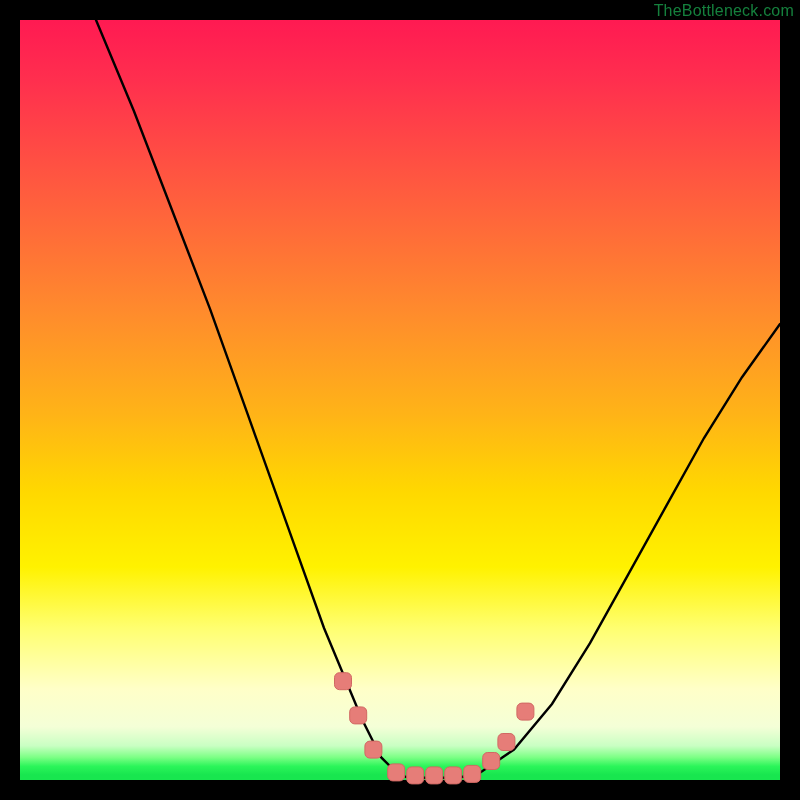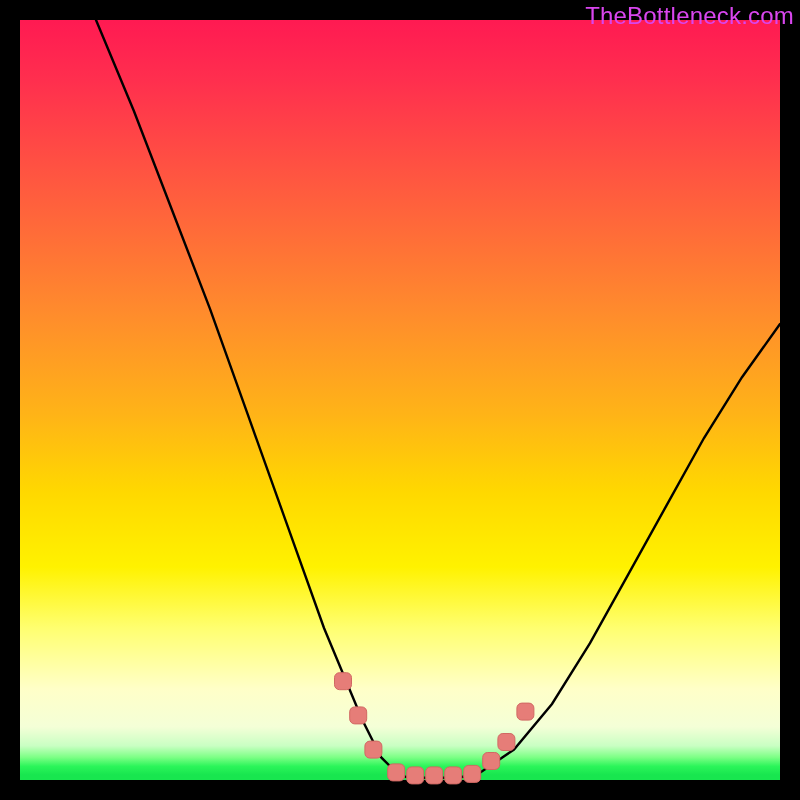--- a/index.html
+++ b/index.html
@@ -41,22 +41,22 @@
       #7dff86 97%,
       #2bf55a 98.2%,
       #18e64f 99.3%,
       #18e64f 100%
     );
   }
   .watermark {
     position: absolute;
     top: 2px;
     right: 6px;
-    color: #d946ef;
-    font-size: 24px;
+    color: #15803d;
+    font-size: 16px;
     font-weight: 500;
     letter-spacing: 0.2px;
     user-select: none;
   }
   svg.curves {
     position: absolute;
     left: 20px;
     top: 20px;
     width: 760px;
     height: 760px;

